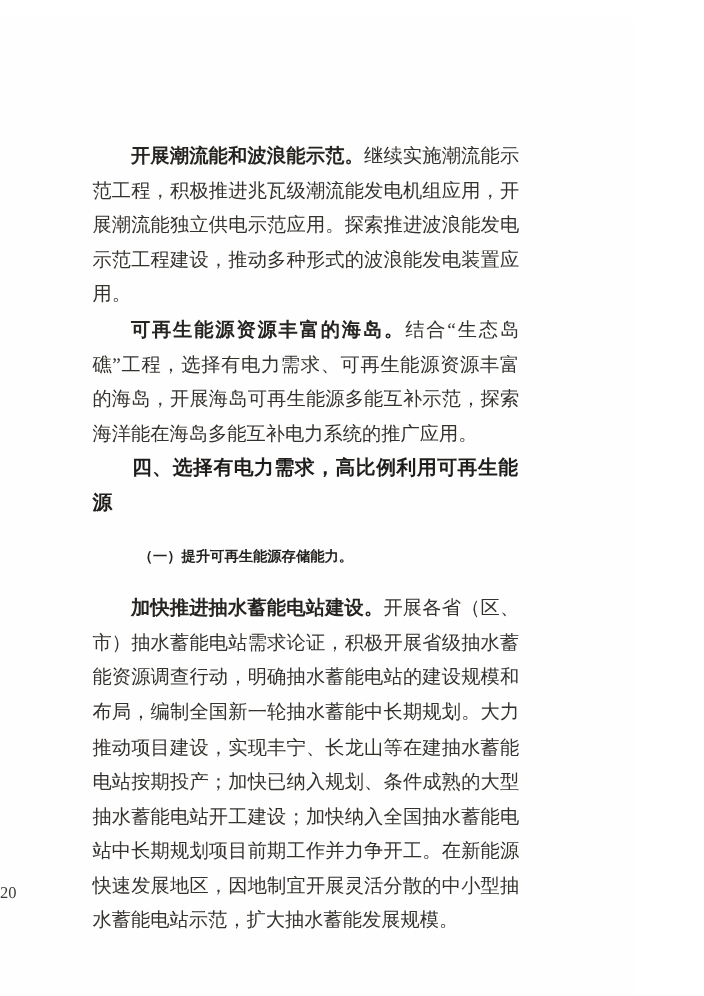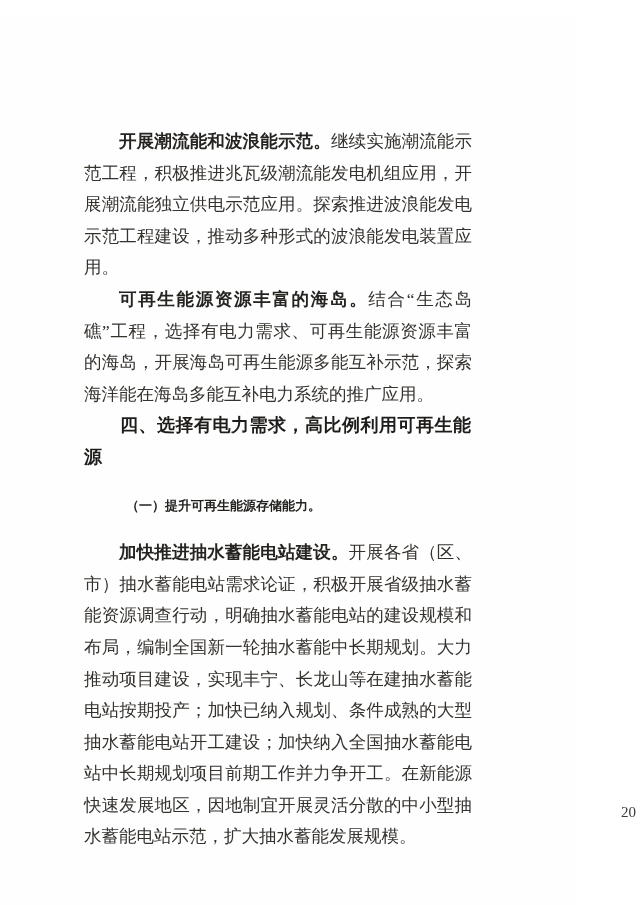--- a/index.html
+++ b/index.html
@@ -58,21 +58,21 @@
     color: #24221f;
     text-indent: 2em;
     text-align: left;
     font-family: "Liberation Serif", "DejaVu Serif", serif;
   }
   .page-number {
     position: absolute;
     top: 802px;
     left: 0;
     width: 636px;
-    text-align: right;
+    text-align: left;
     font-size: 15px;
     line-height: 20px;
     color: #3c3a37;
     font-family: "Liberation Serif", "DejaVu Serif", serif;
   }
 </style>
 </head>
 <body>
 
 <div class="page">

